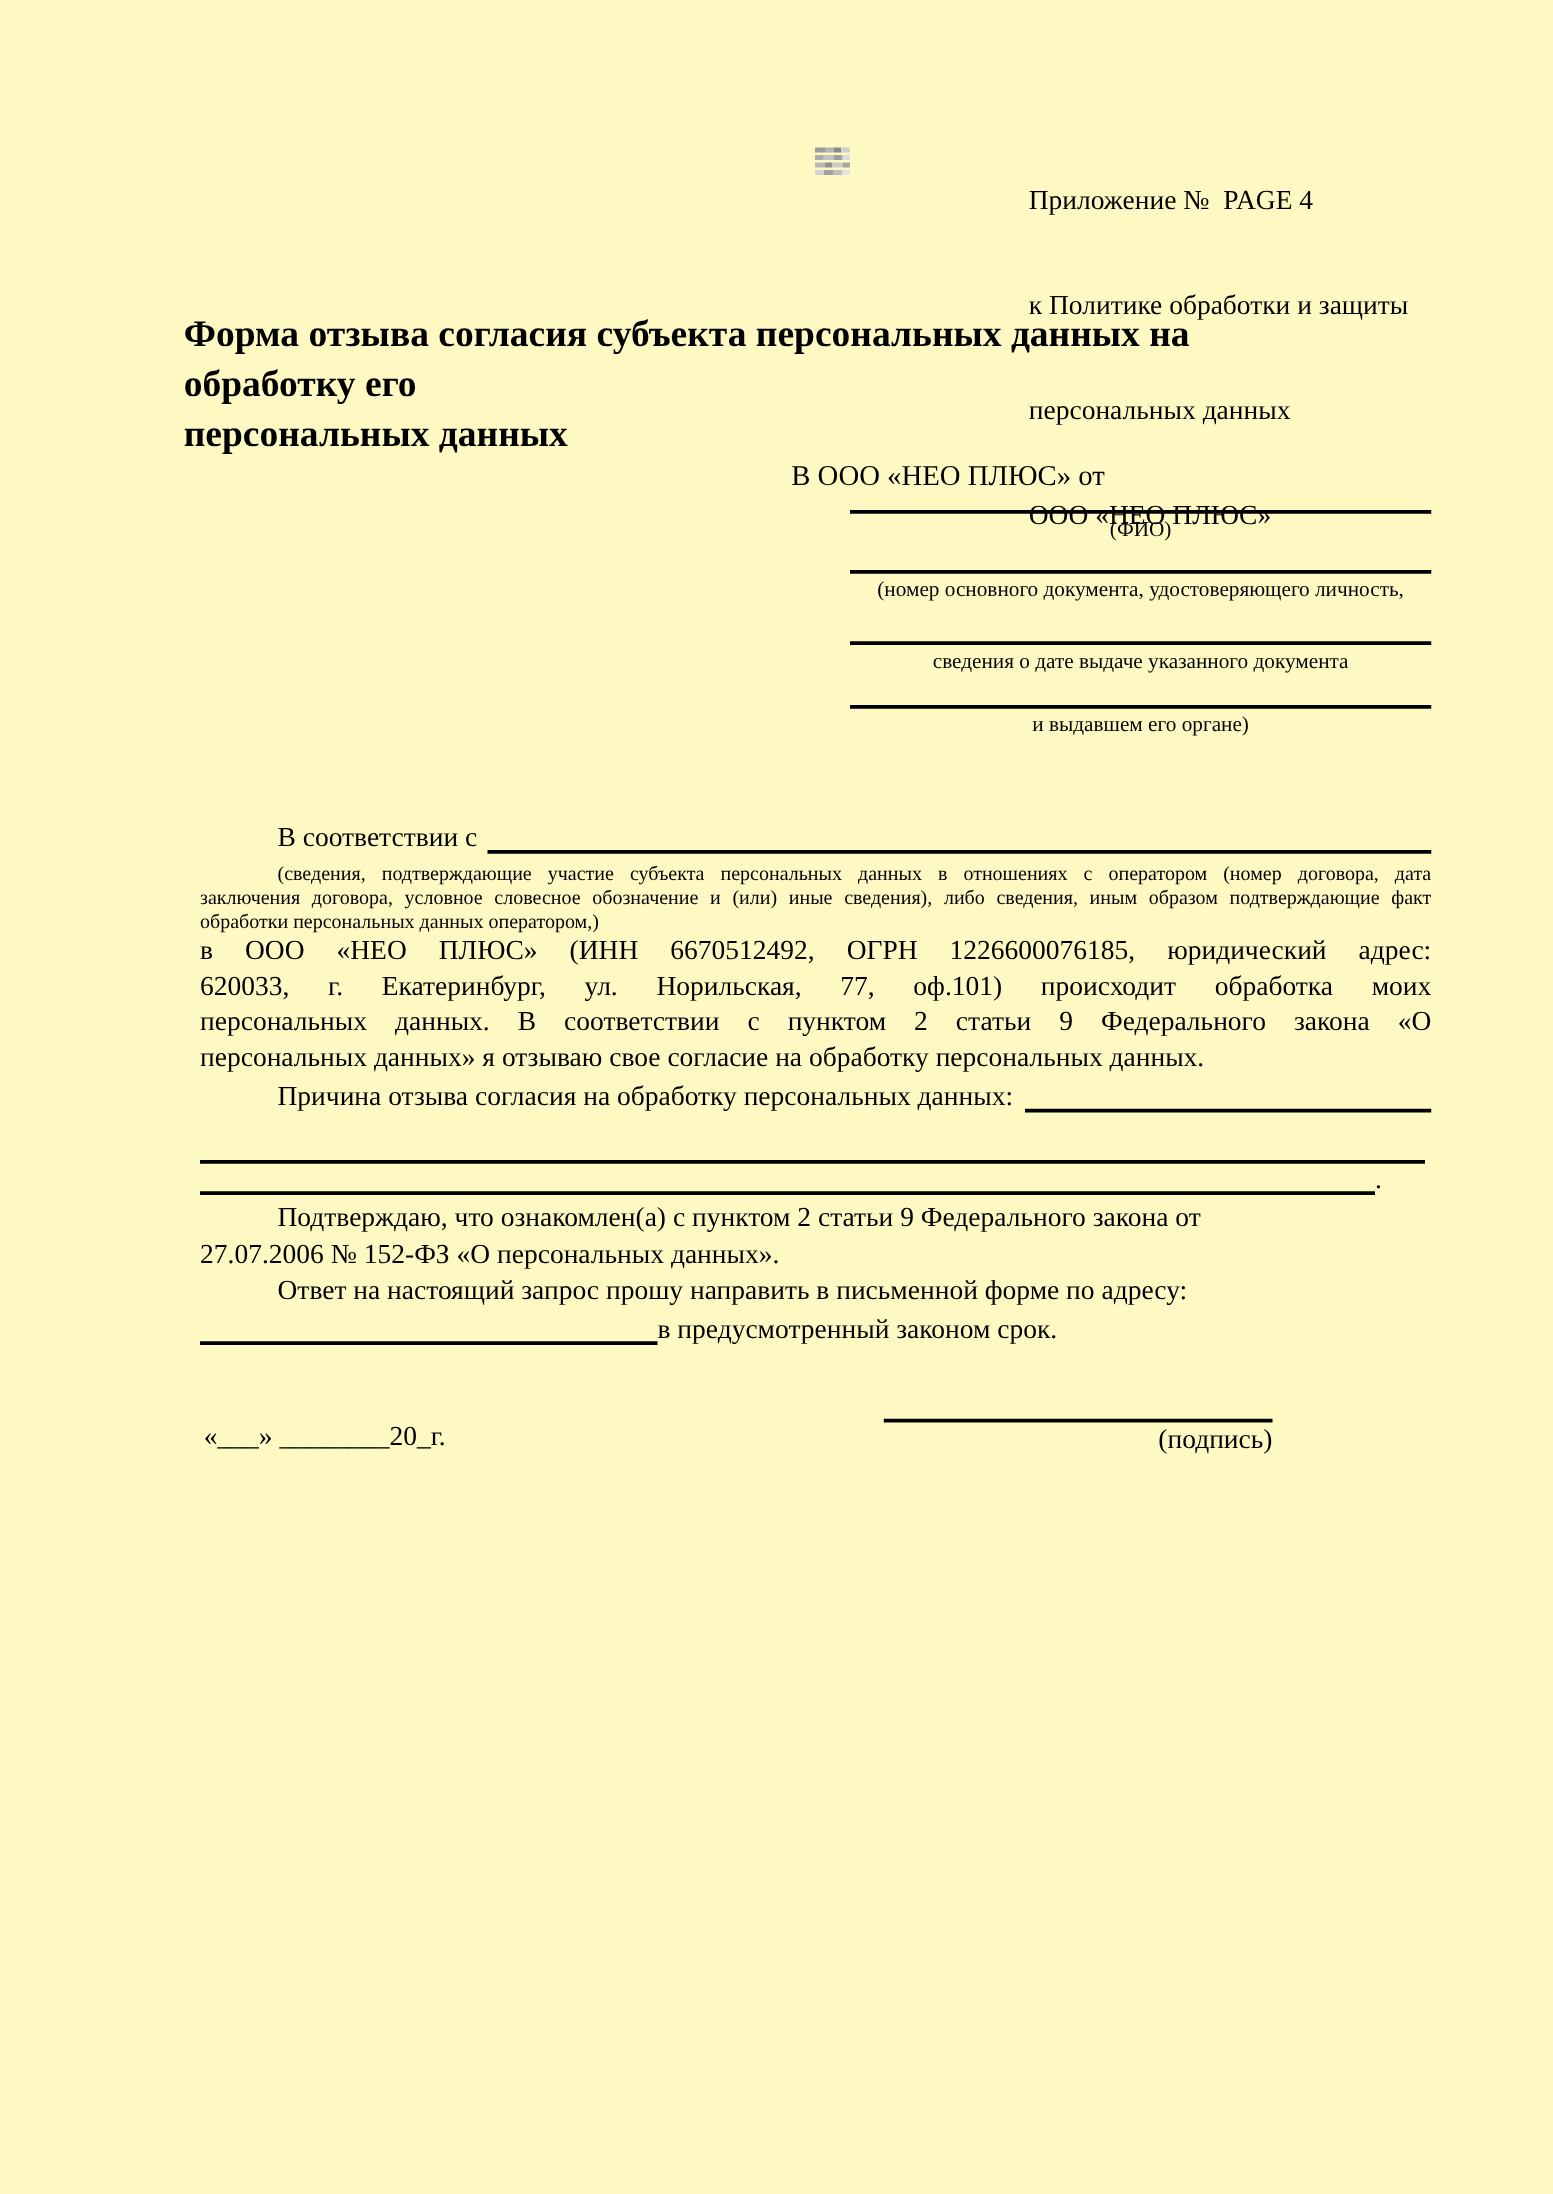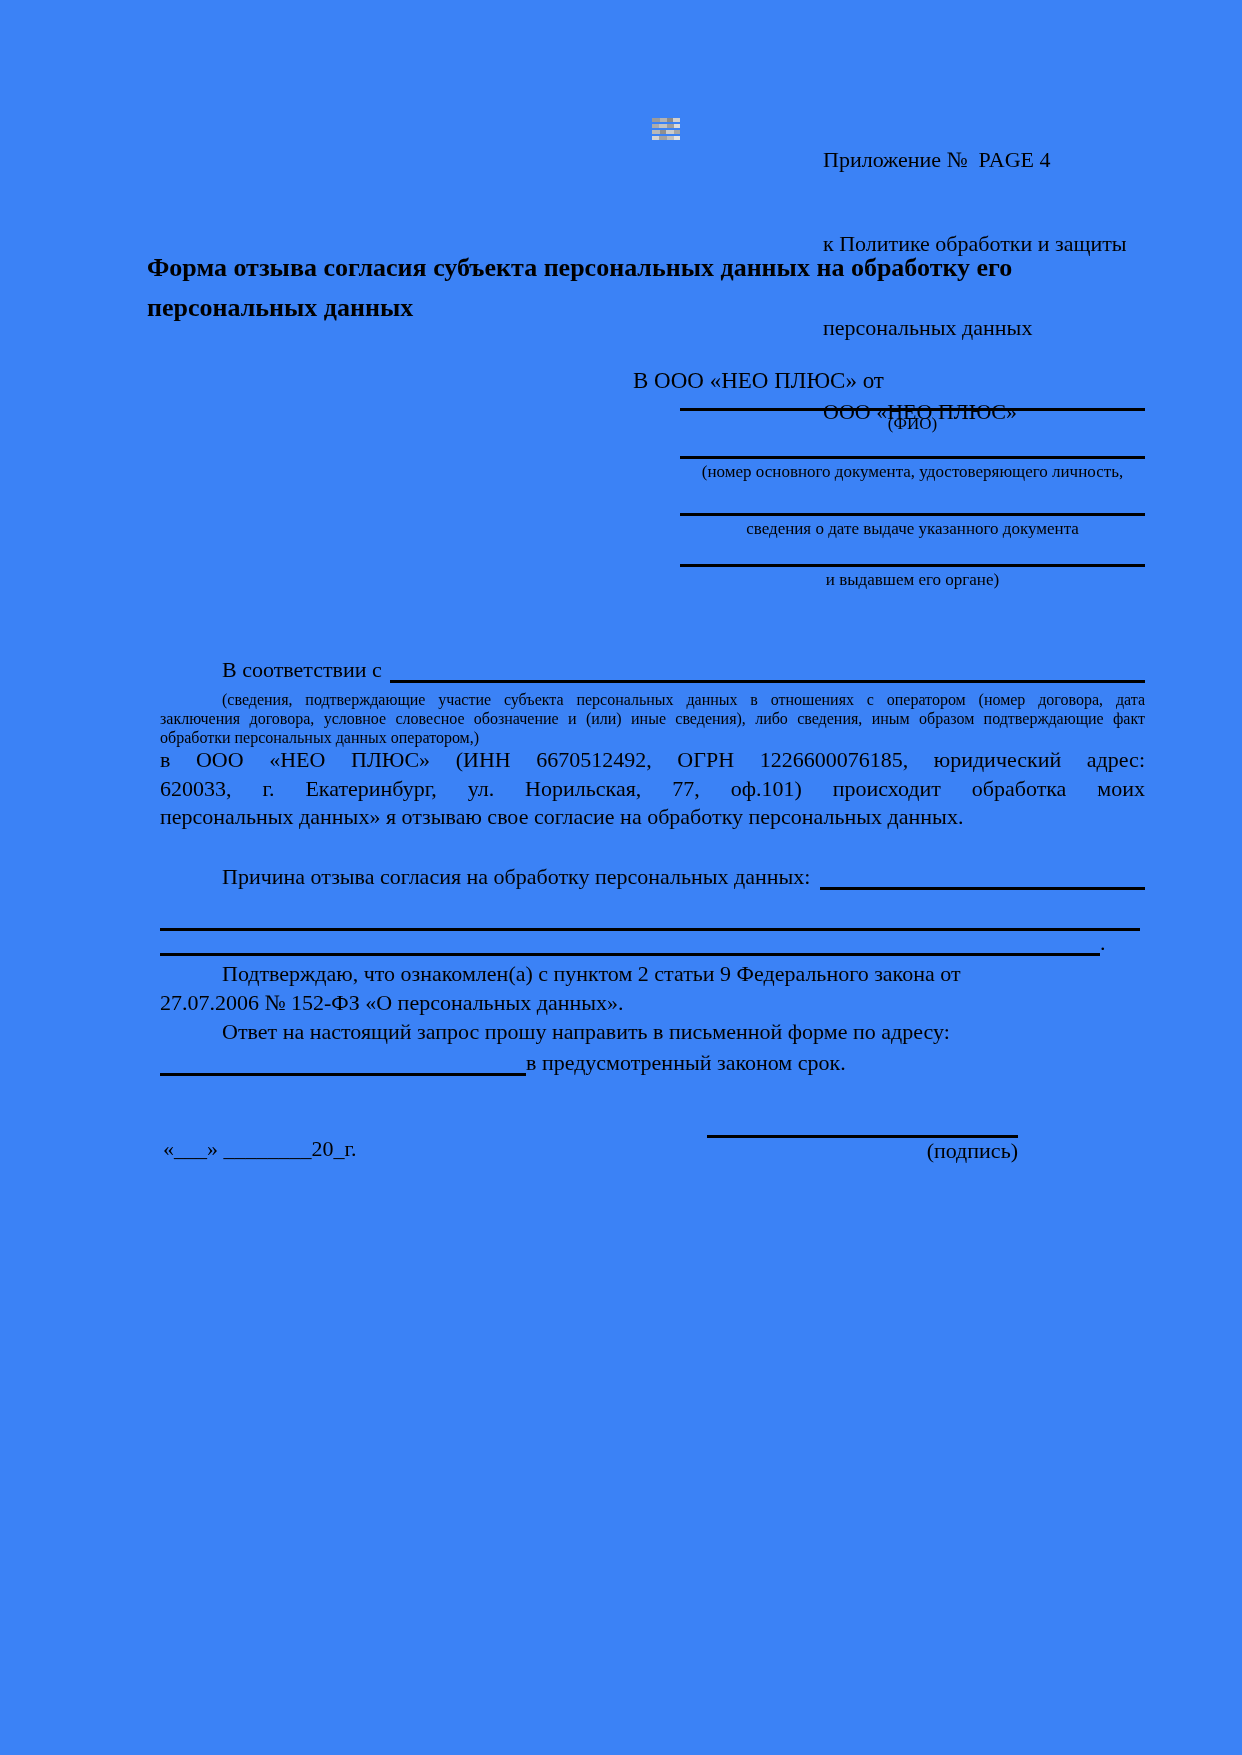--- a/index.html
+++ b/index.html
@@ -1,37 +1,37 @@
 <!DOCTYPE html>
 <html><head>
 <meta charset="utf-8">
 <style>
   html,body{margin:0;padding:0;background:#888;}
   .page{
     position:relative;
     width:1242px;height:1755px;
     margin:0 auto;
-    background:#3b82f6;
+    background:#fef9c3;
     font-family:"Liberation Serif","DejaVu Serif",serif;
     color:#000;
     overflow:hidden;
   }
   .abs{position:absolute;}
   
   .header-note{
     left:823px;top:90px;width:330px;
     font-size:22px;line-height:28px;
     white-space:pre;
   }
   
   .artifact{left:652px;top:116px;width:28px;height:26px;}
   
   .doc-title{
     left:147px;top:248px;width:900px;
-    font-weight:bold;font-size:26px;line-height:40px;
+    font-weight:bold;font-size:30px;line-height:40px;
   }
   
   .to-line{left:633px;top:368px;font-size:23px;}
   .field-line{left:680px;width:465px;border-bottom:3px solid #000;height:0;}
   .field-caption{
     left:680px;width:465px;text-align:center;
     font-size:17px;line-height:20px;
   }
   
   .statement-heading{left:160px;top:624px;width:985px;text-align:center;font-size:23px;}
@@ -122,20 +122,21 @@
 
   <div class="abs footnote">
     <div class="l first">(сведения, подтверждающие участие субъекта персональных данных в отношениях с оператором (номер договора, дата</div>
     <div class="l">заключения договора, условное словесное обозначение и (или) иные сведения), либо сведения, иным образом подтверждающие факт</div>
     <div class="l last">обработки персональных данных оператором,)</div>
   </div>
 
   <div class="abs bodytext">
     <div class="l">в ООО «НЕО ПЛЮС» (ИНН 6670512492, ОГРН 1226600076185, юридический адрес:</div>
     <div class="l">620033, г. Екатеринбург, ул. Норильская, 77, оф.101) происходит обработка моих</div>
+    <div class="l">персональных данных. В соответствии с пунктом 2 статьи 9 Федерального закона «О</div>
     <div class="l last">персональных данных» я отзываю свое согласие на обработку персональных данных.</div>
   </div>
 
   <div class="abs reason-row">
     <span class="reason-indent"></span>
     <span class="reason-label">Причина отзыва согласия на обработку персональных данных:</span>
     <span class="fill"></span>
   </div>
 
   <div class="abs blank1"></div>

